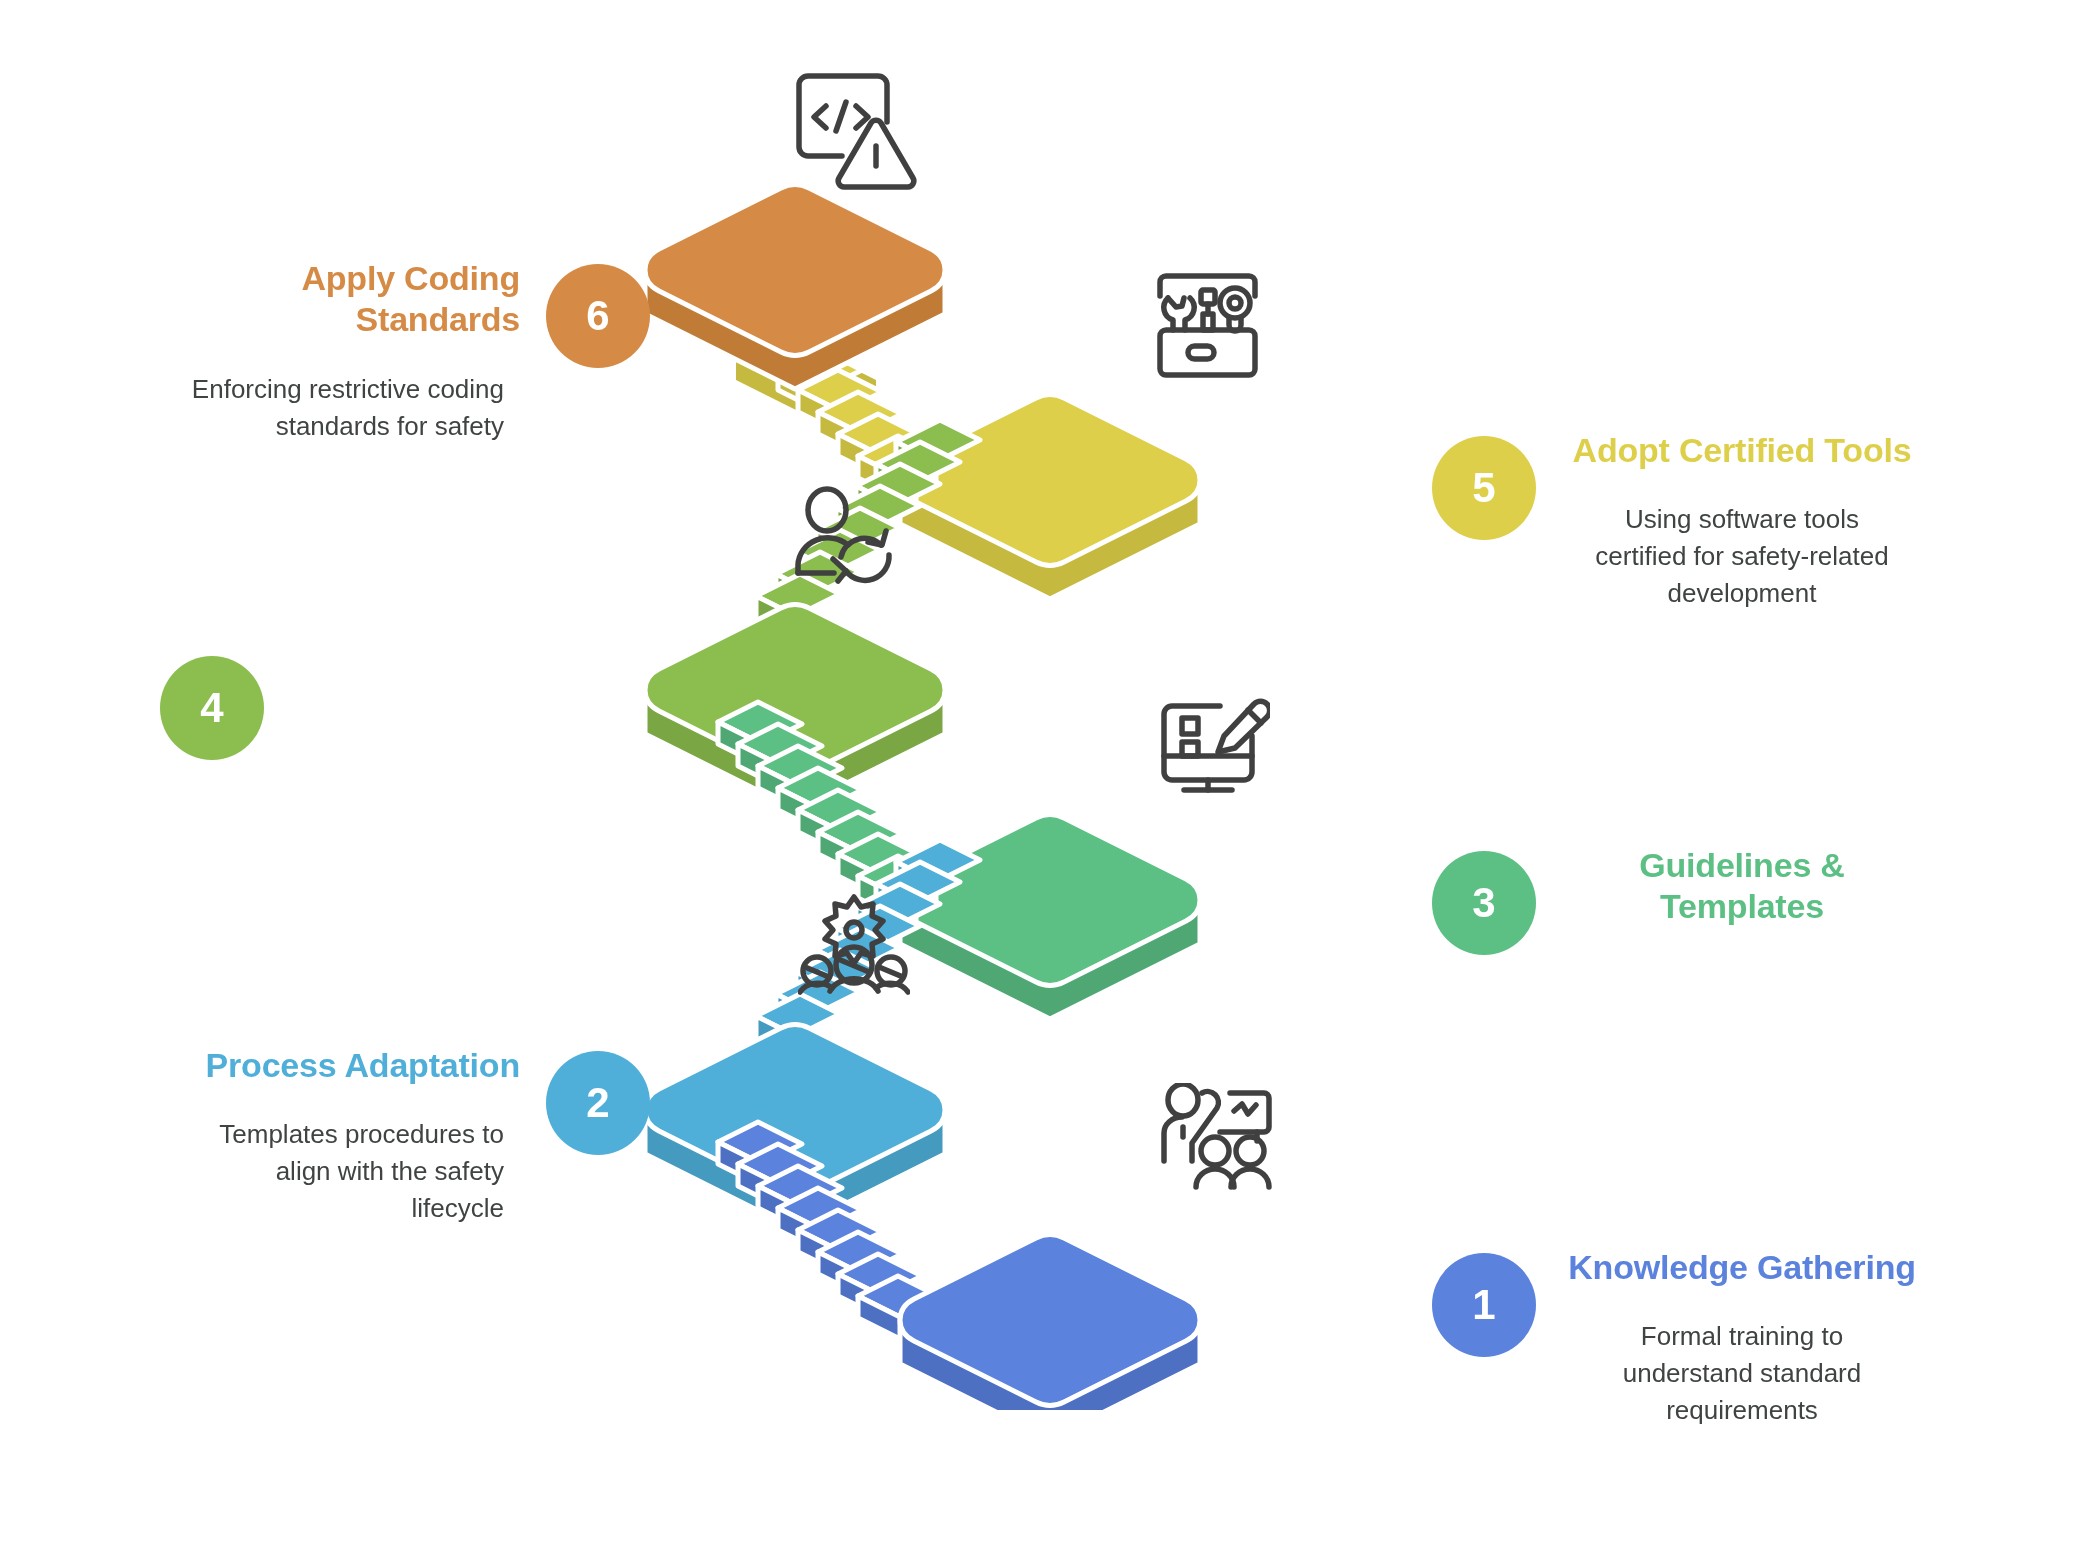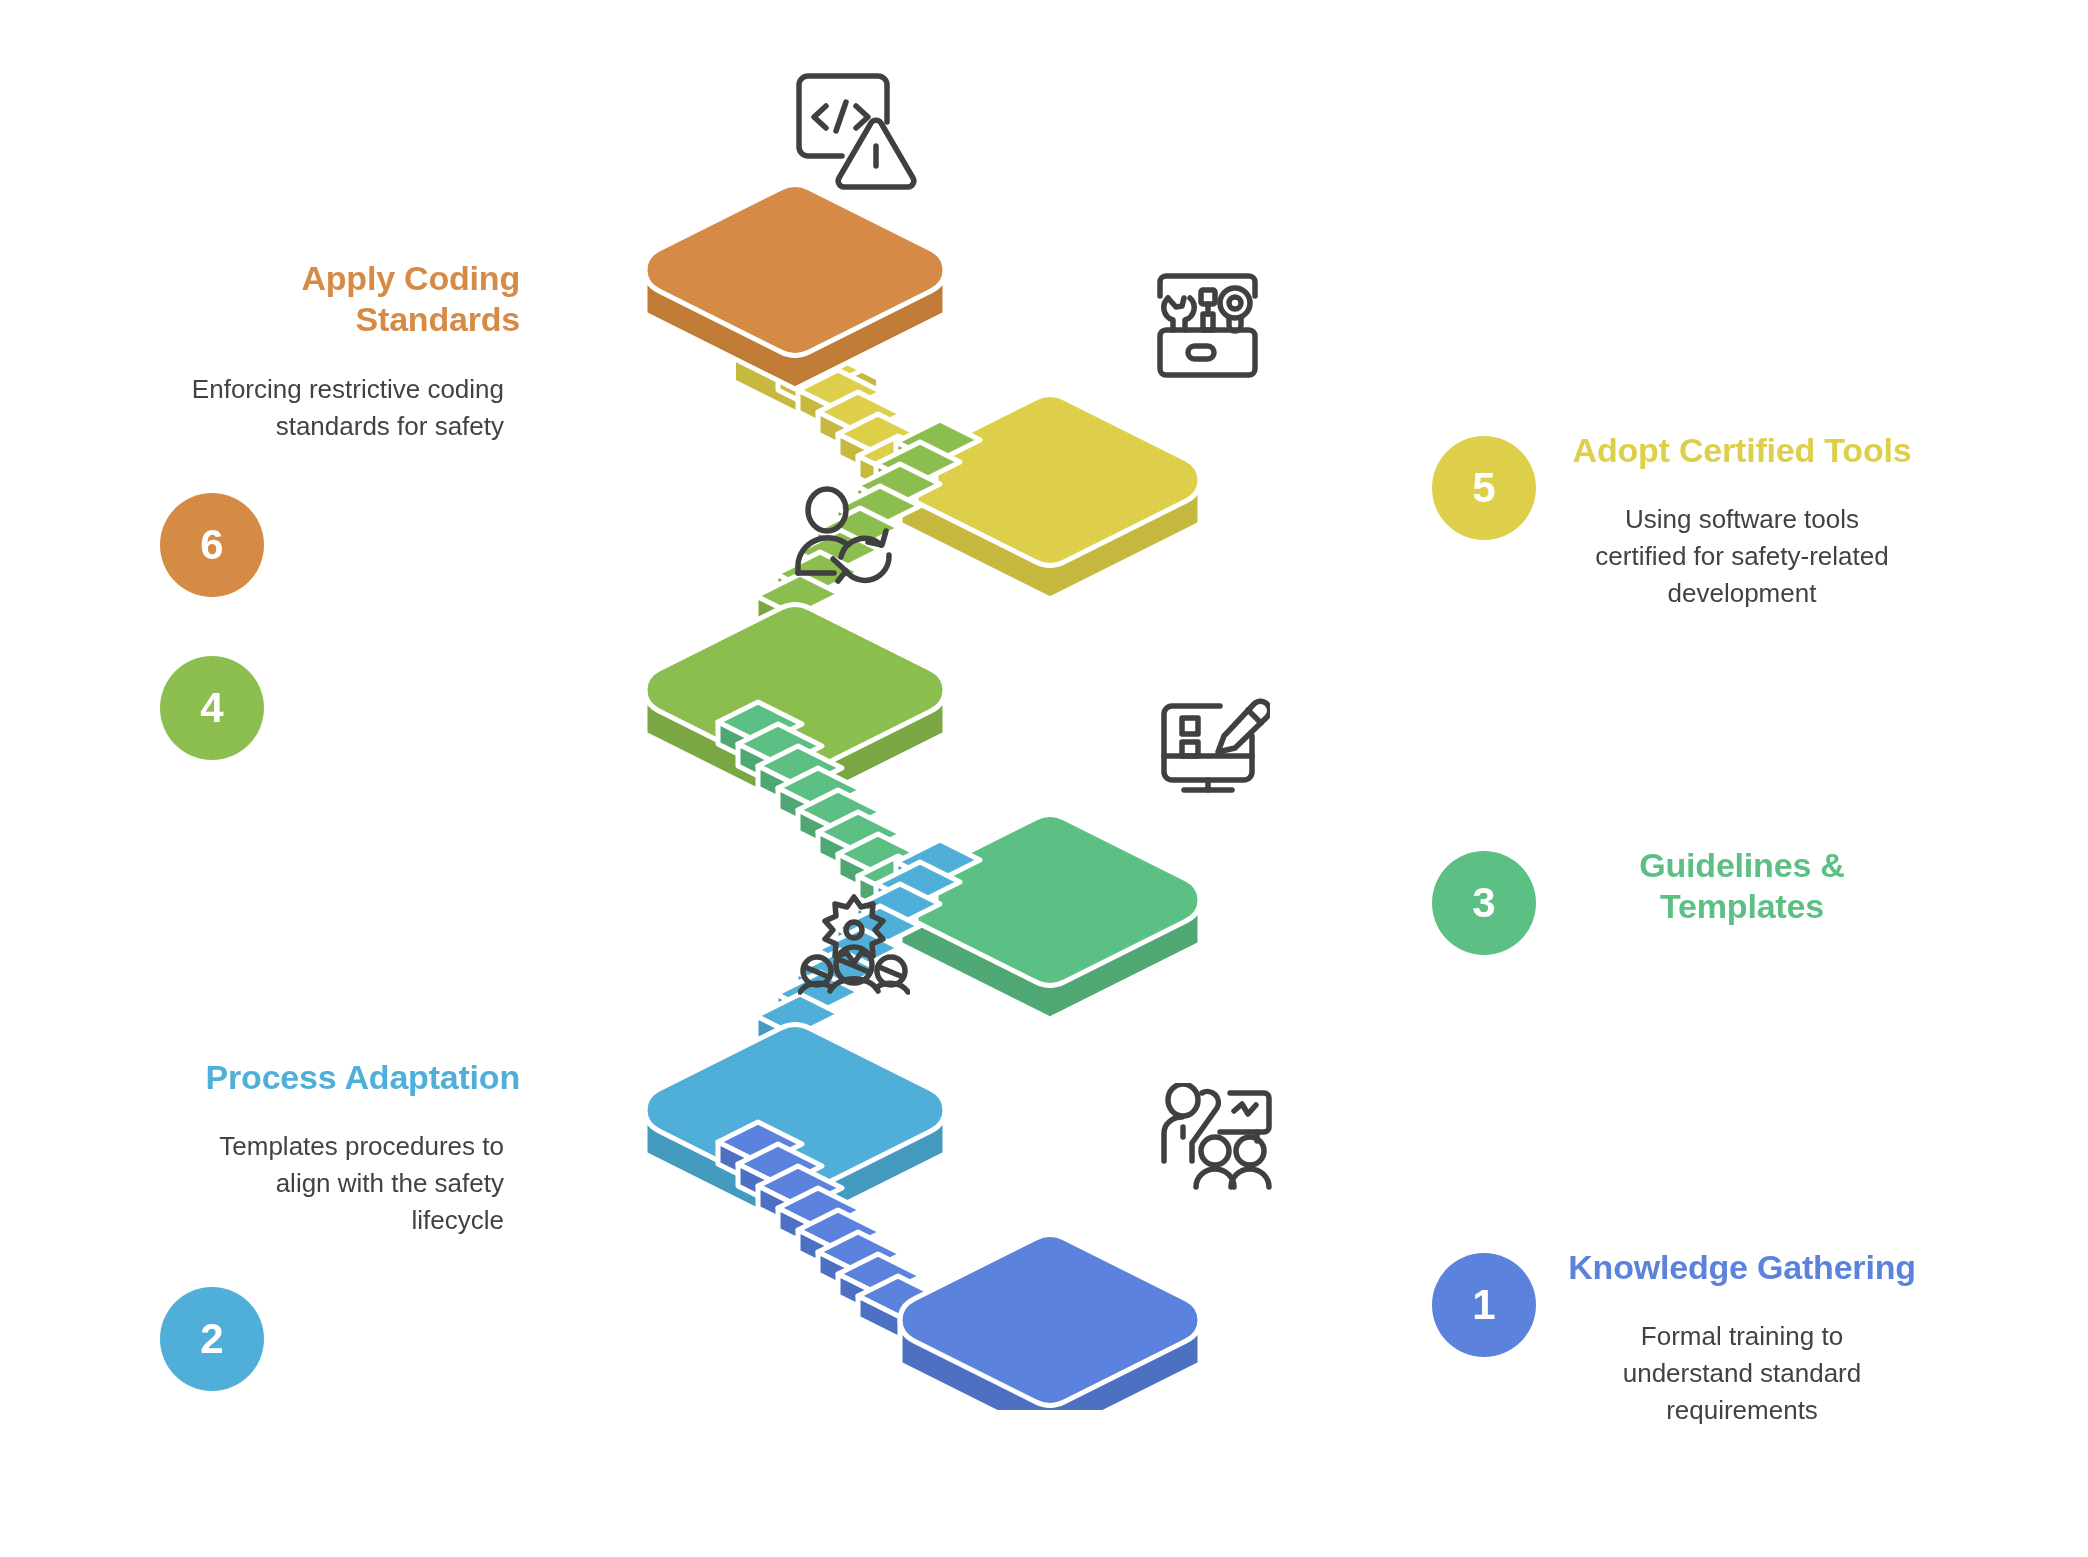--- a/index.html
+++ b/index.html
@@ -30,21 +30,21 @@
     height: 1260px;
   }
 
   
   .step-block {
     position: absolute;
     display: flex;
     align-items: flex-start;
     gap: 26px;
   }
-  .step-block.left  { flex-direction: column; justify-content: center; }
+  .step-block.left  { flex-direction: row; justify-content: center; }
   .step-block.right { flex-direction: row; }
 
   .text-col { width: 360px; }
   .step-block.left .text-col  { text-align: right; }
   .step-block.right .text-col { text-align: center; }
 
   .step-title {
     font-size: 34px;
     font-weight: bold;
     line-height: 1.22;
@@ -353,21 +353,21 @@
     </div>
     <div class="num-badge" style="background:#d58b45">6</div>
   </div>
 
   <div class="step-block left" id="step-4">
     <div class="num-badge" style="background:#8cbd4f">4</div>
   </div>
 
   <div class="step-block left" id="step-2">
     <div class="text-col">
-      <div class="step-title" style="color: rgb(79, 175, 217); margin-top: 12px;">Process Adaptation</div>
+      <div class="step-title" style="color: rgb(79, 175, 217);">Process Adaptation</div>
       <div class="step-desc">Templates procedures to align with the safety lifecycle</div>
     </div>
     <div class="num-badge" style="background:#4fafd9">2</div>
   </div>
 
   <div class="step-block right" id="step-5">
     <div class="num-badge" style="background:#decf4a">5</div>
     <div class="text-col">
       <div class="step-title" style="color: rgb(222, 207, 74);">Adopt Certified Tools</div>
       <div class="step-desc">Using software tools certified for safety-related development</div>

